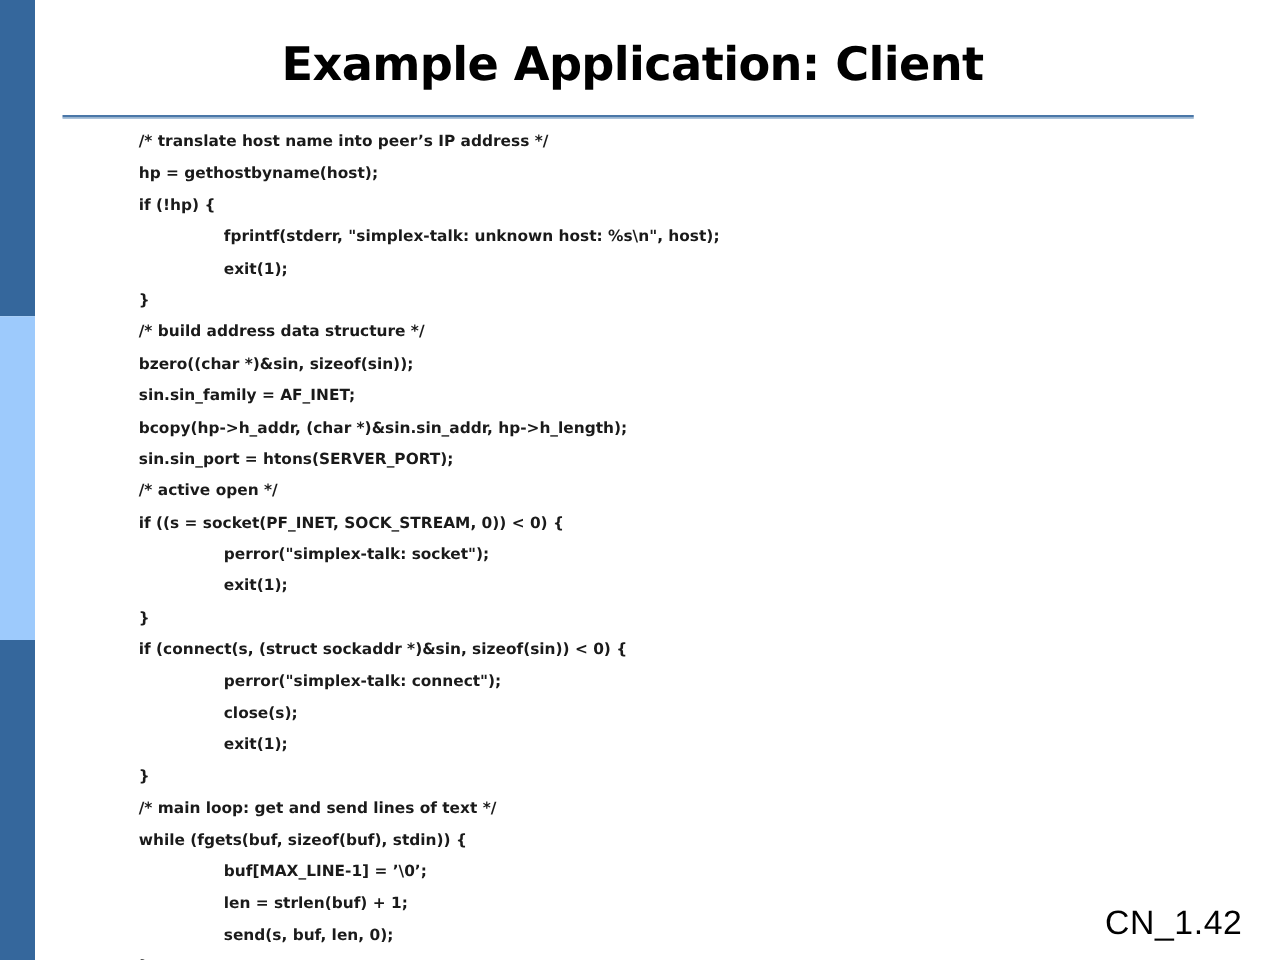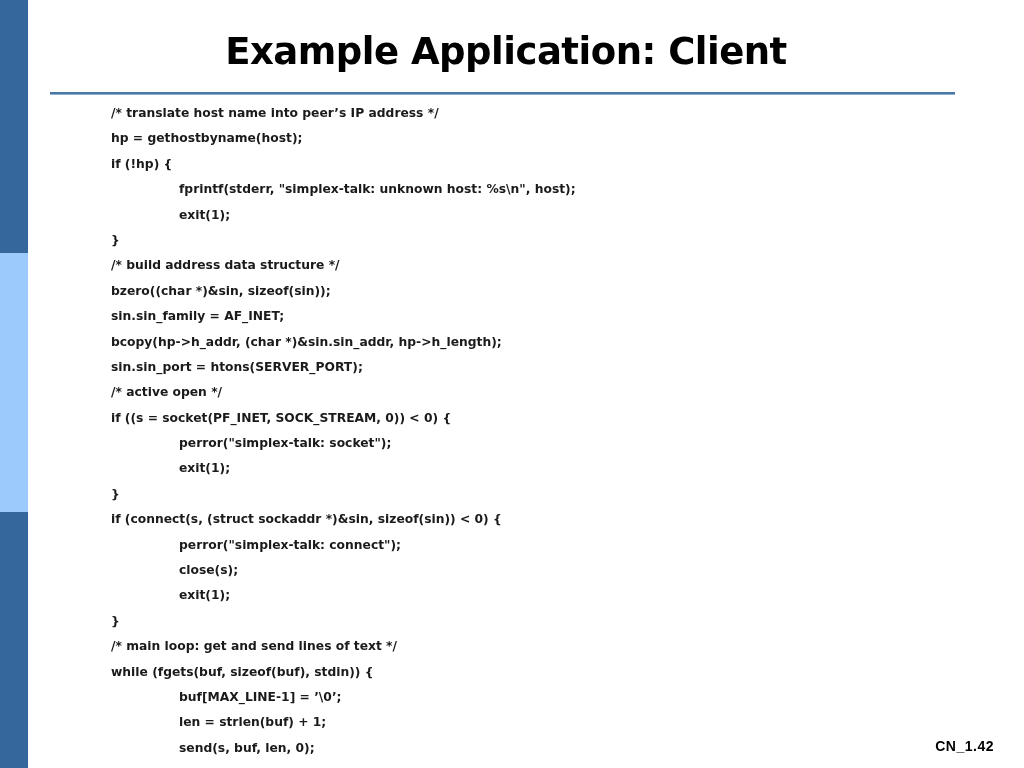--- a/index.html
+++ b/index.html
@@ -78,22 +78,22 @@
     margin-left: 23px;
   }
   .indent-1 { padding-left: 68px; }
 
   
   .footer-id {
     position: absolute;
     right: 30px;
     bottom: 14px;
     font-family: "Liberation Sans", sans-serif;
-    font-size: 14px;
-    font-weight: bold;
+    font-size: 27px;
+    font-weight: normal;
     color: #000000;
     letter-spacing: 0.5px;
   }
 </style>
 </head>
 <body>
 
 <div class="slide">
 
   <div class="sidebar">

